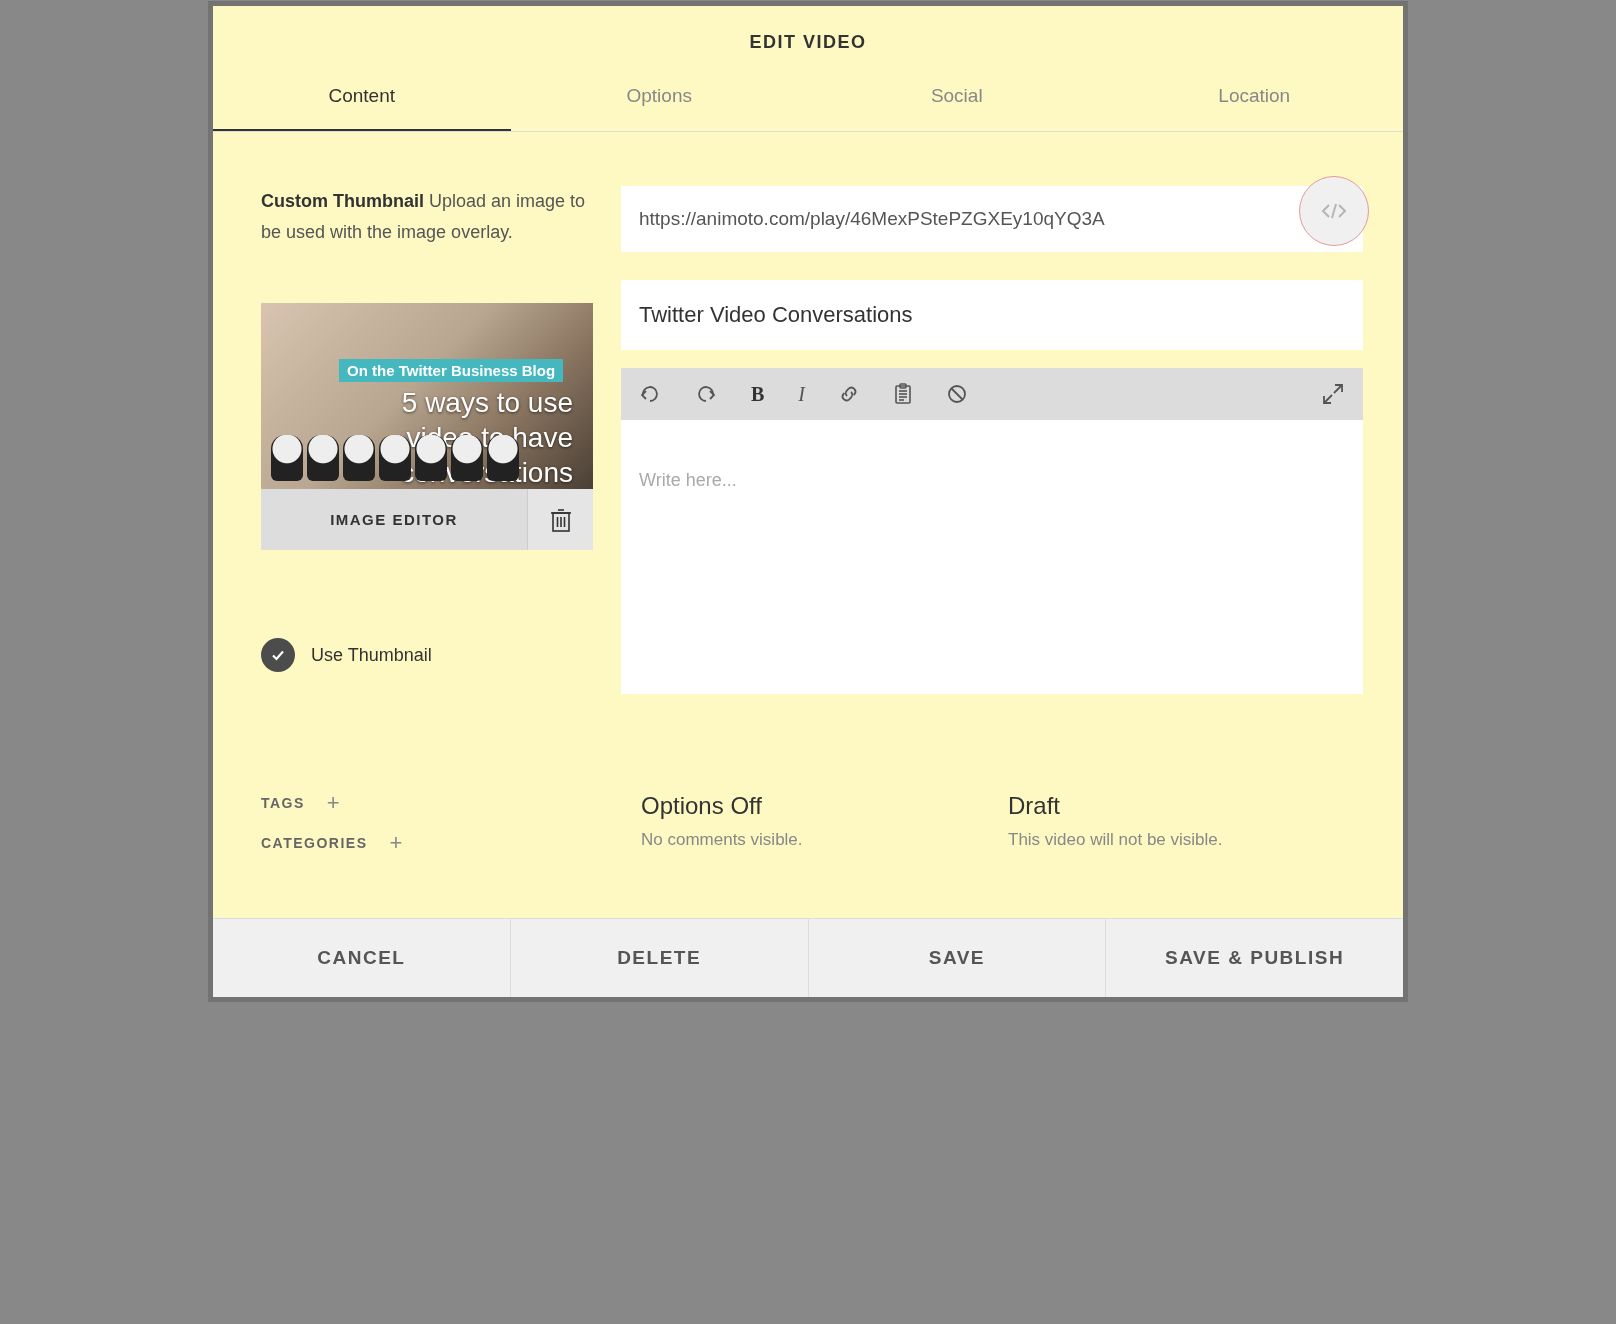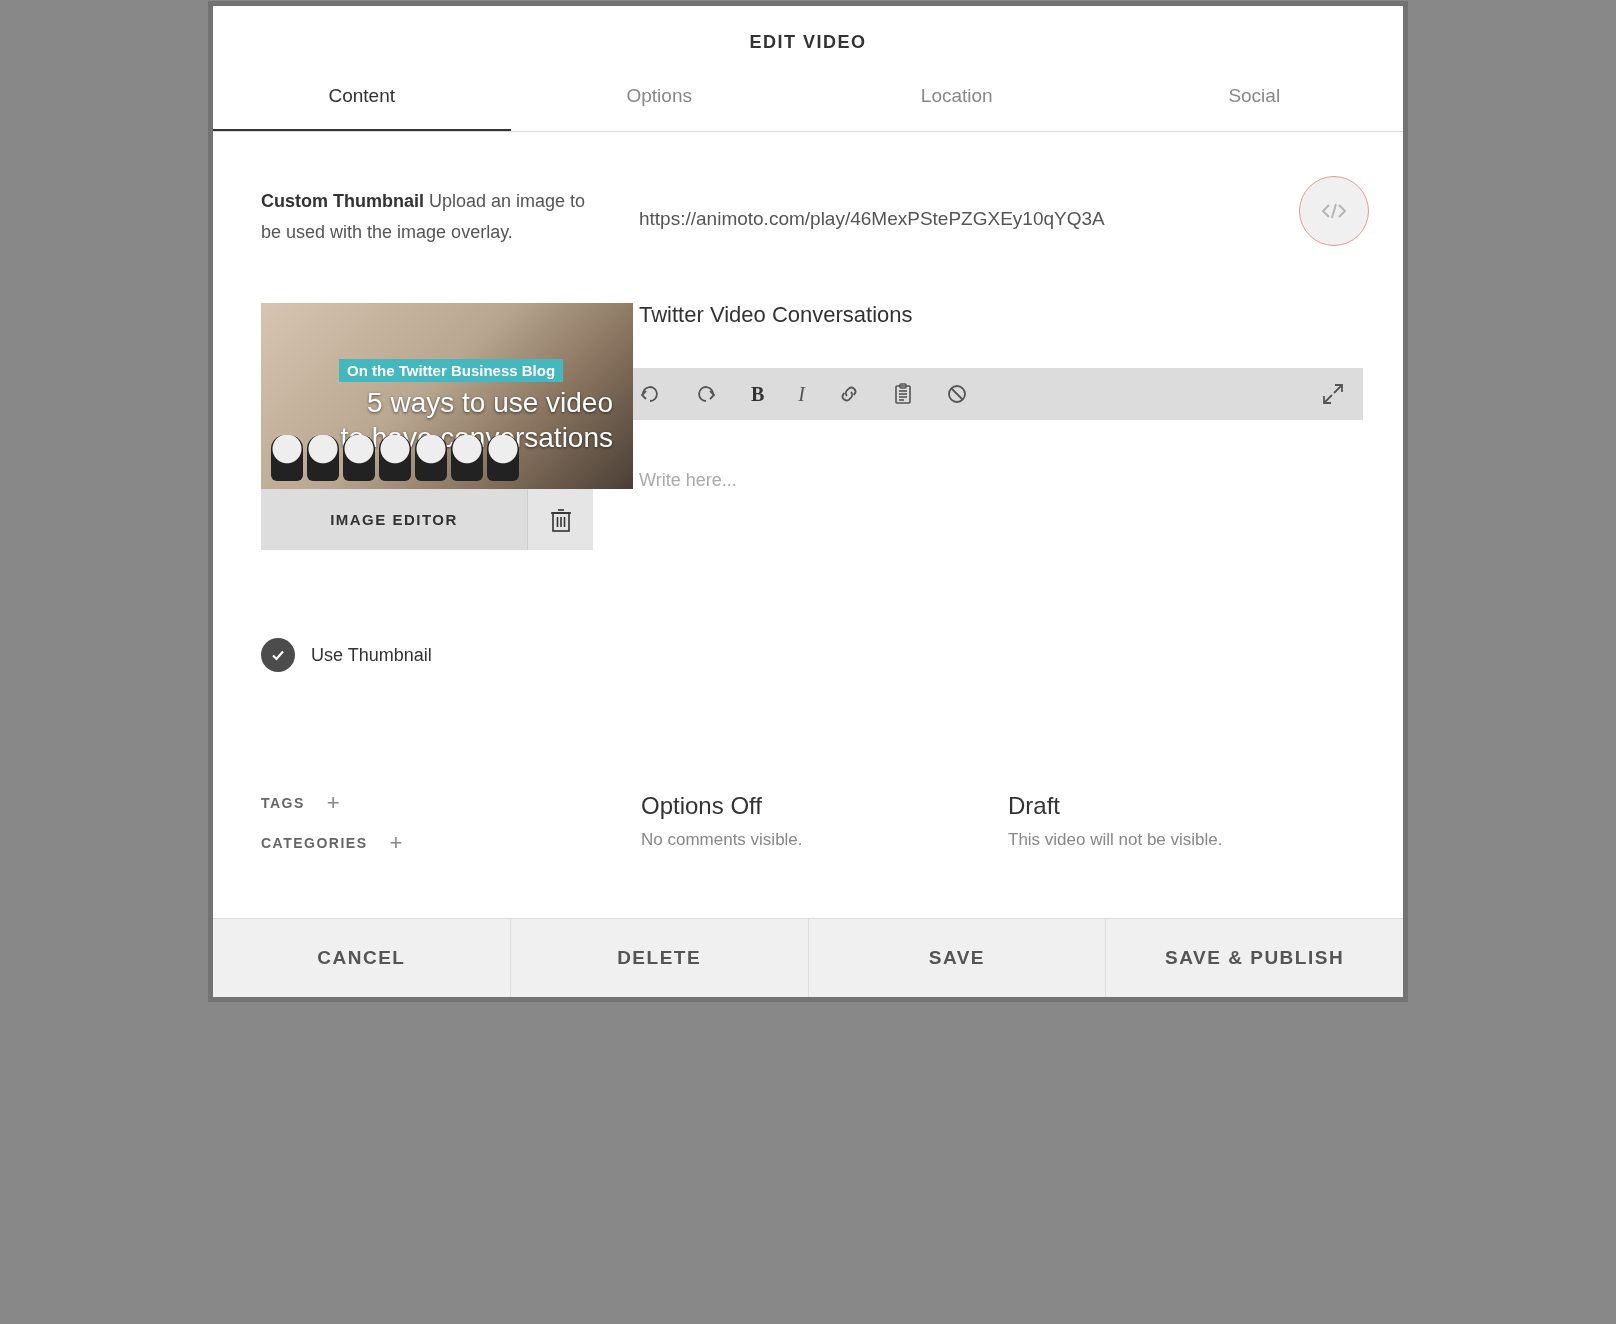--- a/index.html
+++ b/index.html
@@ -7,21 +7,21 @@
   body {
     font-family: -apple-system, BlinkMacSystemFont, "Helvetica Neue", Arial, sans-serif;
     background: #888;
     display: flex;
     align-items: flex-start;
     justify-content: center;
     color: #333;
   }
   .modal {
     width: 1190px;
-    background: #ffffff;
+    background: #fef9c3;
     margin-top: 6px;
     position: relative;
     display: flex;
     flex-direction: column;
     min-height: 980px;
     box-shadow: 0 0 0 5px rgba(0,0,0,0.15);
   }
   .modal-title {
     text-align: center;
     padding: 26px 0 18px;
@@ -63,21 +63,21 @@
     flex-direction: column;
   }
   .thumb-label {
     font-size: 18px;
     line-height: 1.7;
     color: #555;
     margin-bottom: 56px;
   }
   .thumb-label strong { font-weight: 700; color: #333; }
   .thumb-img {
-    width: 372px;
+    width: 332px;
     height: 186px;
     background: linear-gradient(135deg, #d8c4b0 0%, #b8a690 45%, #8a7560 70%, #4a3f35 100%);
     position: relative;
     overflow: hidden;
   }
   .thumb-overlay-band {
     position: absolute;
     left: 78px;
     top: 56px;
     background: #45b8bf;
@@ -250,22 +250,22 @@
 </head>
 <body>
 
 <div class="modal">
 
   <div class="modal-title">EDIT VIDEO</div>
 
   <div class="tabs">
     <div class="tab active">Content</div>
     <div class="tab">Options</div>
+    <div class="tab">Social</div>
     <div class="tab">Location</div>
-    <div class="tab">Social</div>
   </div>
 
   <div class="body">
     <div class="left-col">
       <div class="thumb-label">
         <strong>Custom Thumbnail</strong><span> Upload an image to be used with the image overlay.</span>
       </div>
 
       <div class="thumb-img">
         <div class="thumb-overlay-band">On the Twitter Business Blog</div>

